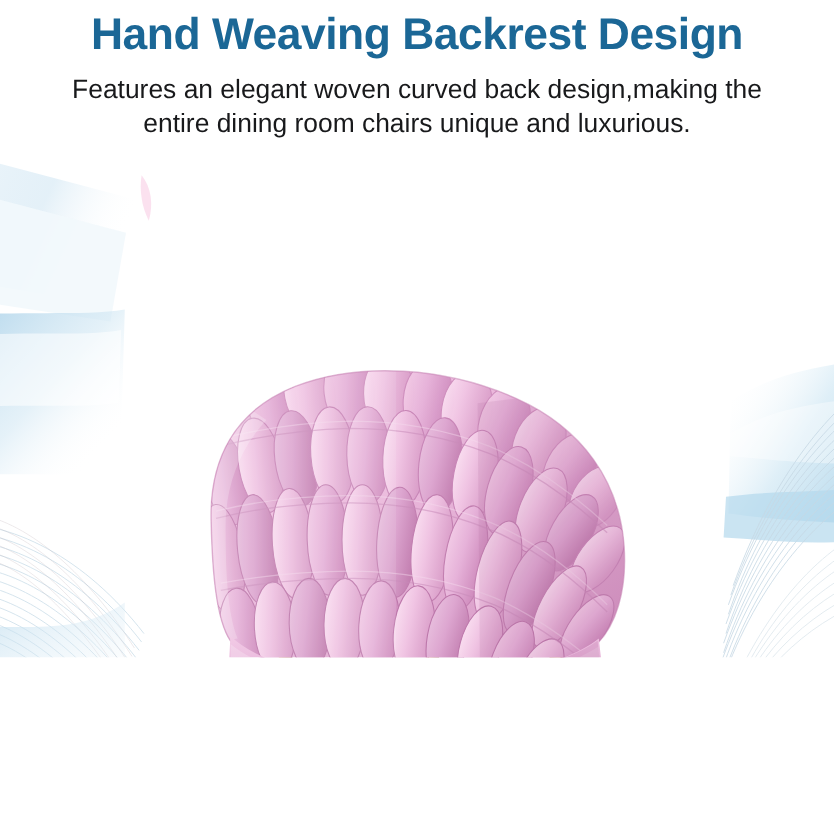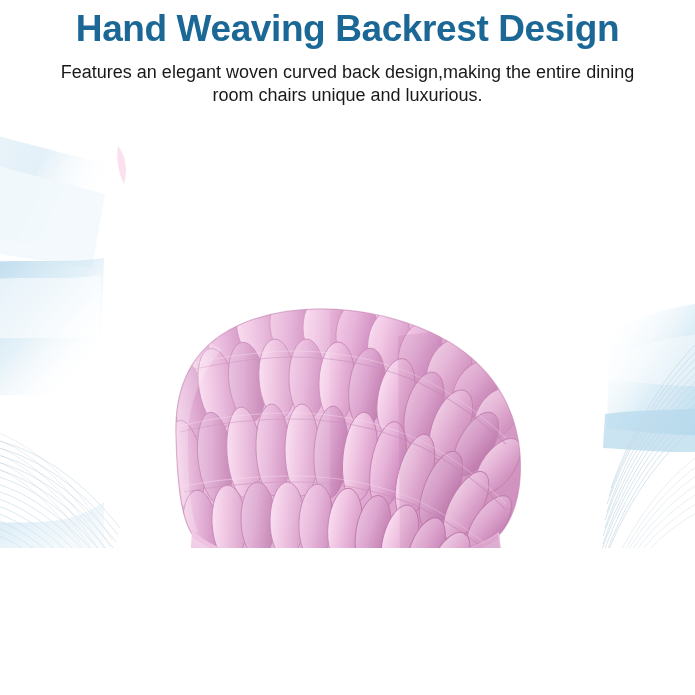--- a/index.html
+++ b/index.html
@@ -34,21 +34,21 @@
     font-size: 37px;
     font-weight: bold;
     letter-spacing: -0.4px;
     color: #1b6796;
     line-height: 1.15;
     white-space: nowrap;
   }
   .subline {
     margin: 0;
     padding-top: 10px;
-    font-size: 18px;
+    font-size: 22px;
     font-weight: normal;
     color: #18191b;
     line-height: 1.30;
     padding-left: 42px;
     padding-right: 42px;
   }
 
   
   .deco {
     position: absolute;

